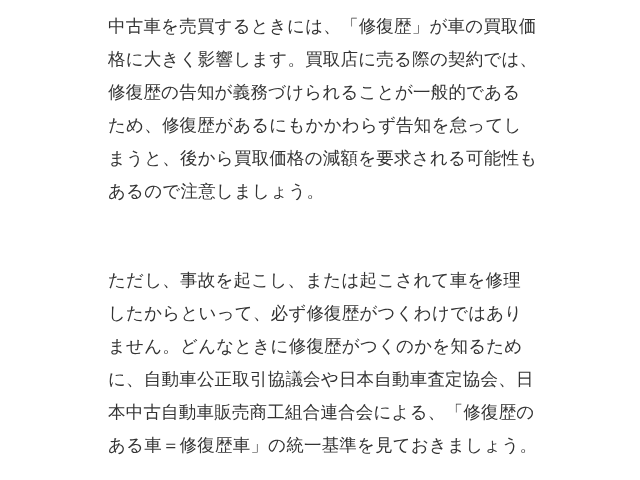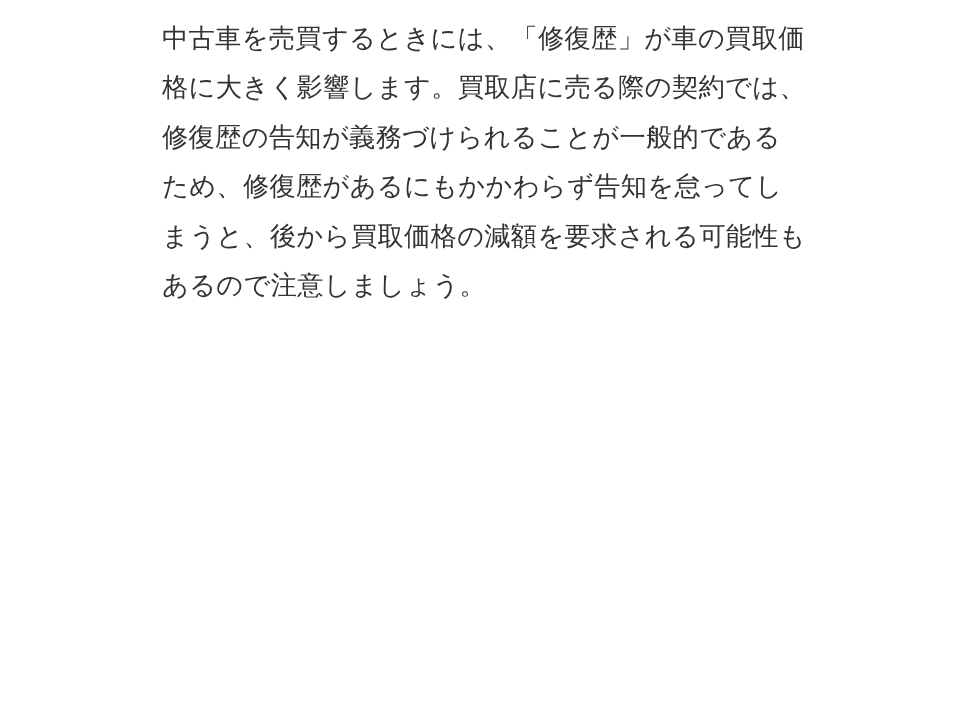--- a/index.html
+++ b/index.html
@@ -38,14 +38,15 @@
   .paragraph + .paragraph {
     margin-top: 56px;
   }
 </style>
 </head>
 <body>
 
 <div class="page">
   <div class="content">
     <p class="paragraph">中古車を売買するときには、「修復歴」が車の買取価格に大きく影響します。買取店に売る際の契約では、修復歴の告知が義務づけられることが一般的であるため、修復歴があるにもかかわらず告知を怠ってしまうと、後から買取価格の減額を要求される可能性もあるので注意しましょう。</p>
+    <p class="paragraph">ただし、事故を起こし、または起こされて車を修理したからといって、必ず修復歴がつくわけではありません。どんなときに修復歴がつくのかを知るために、自動車公正取引協議会や日本自動車査定協会、日本中古自動車販売商工組合連合会による、「修復歴のある車＝修復歴車」の統一基準を見ておきましょう。</p>
   </div>
 </div>
 
 </body></html>

